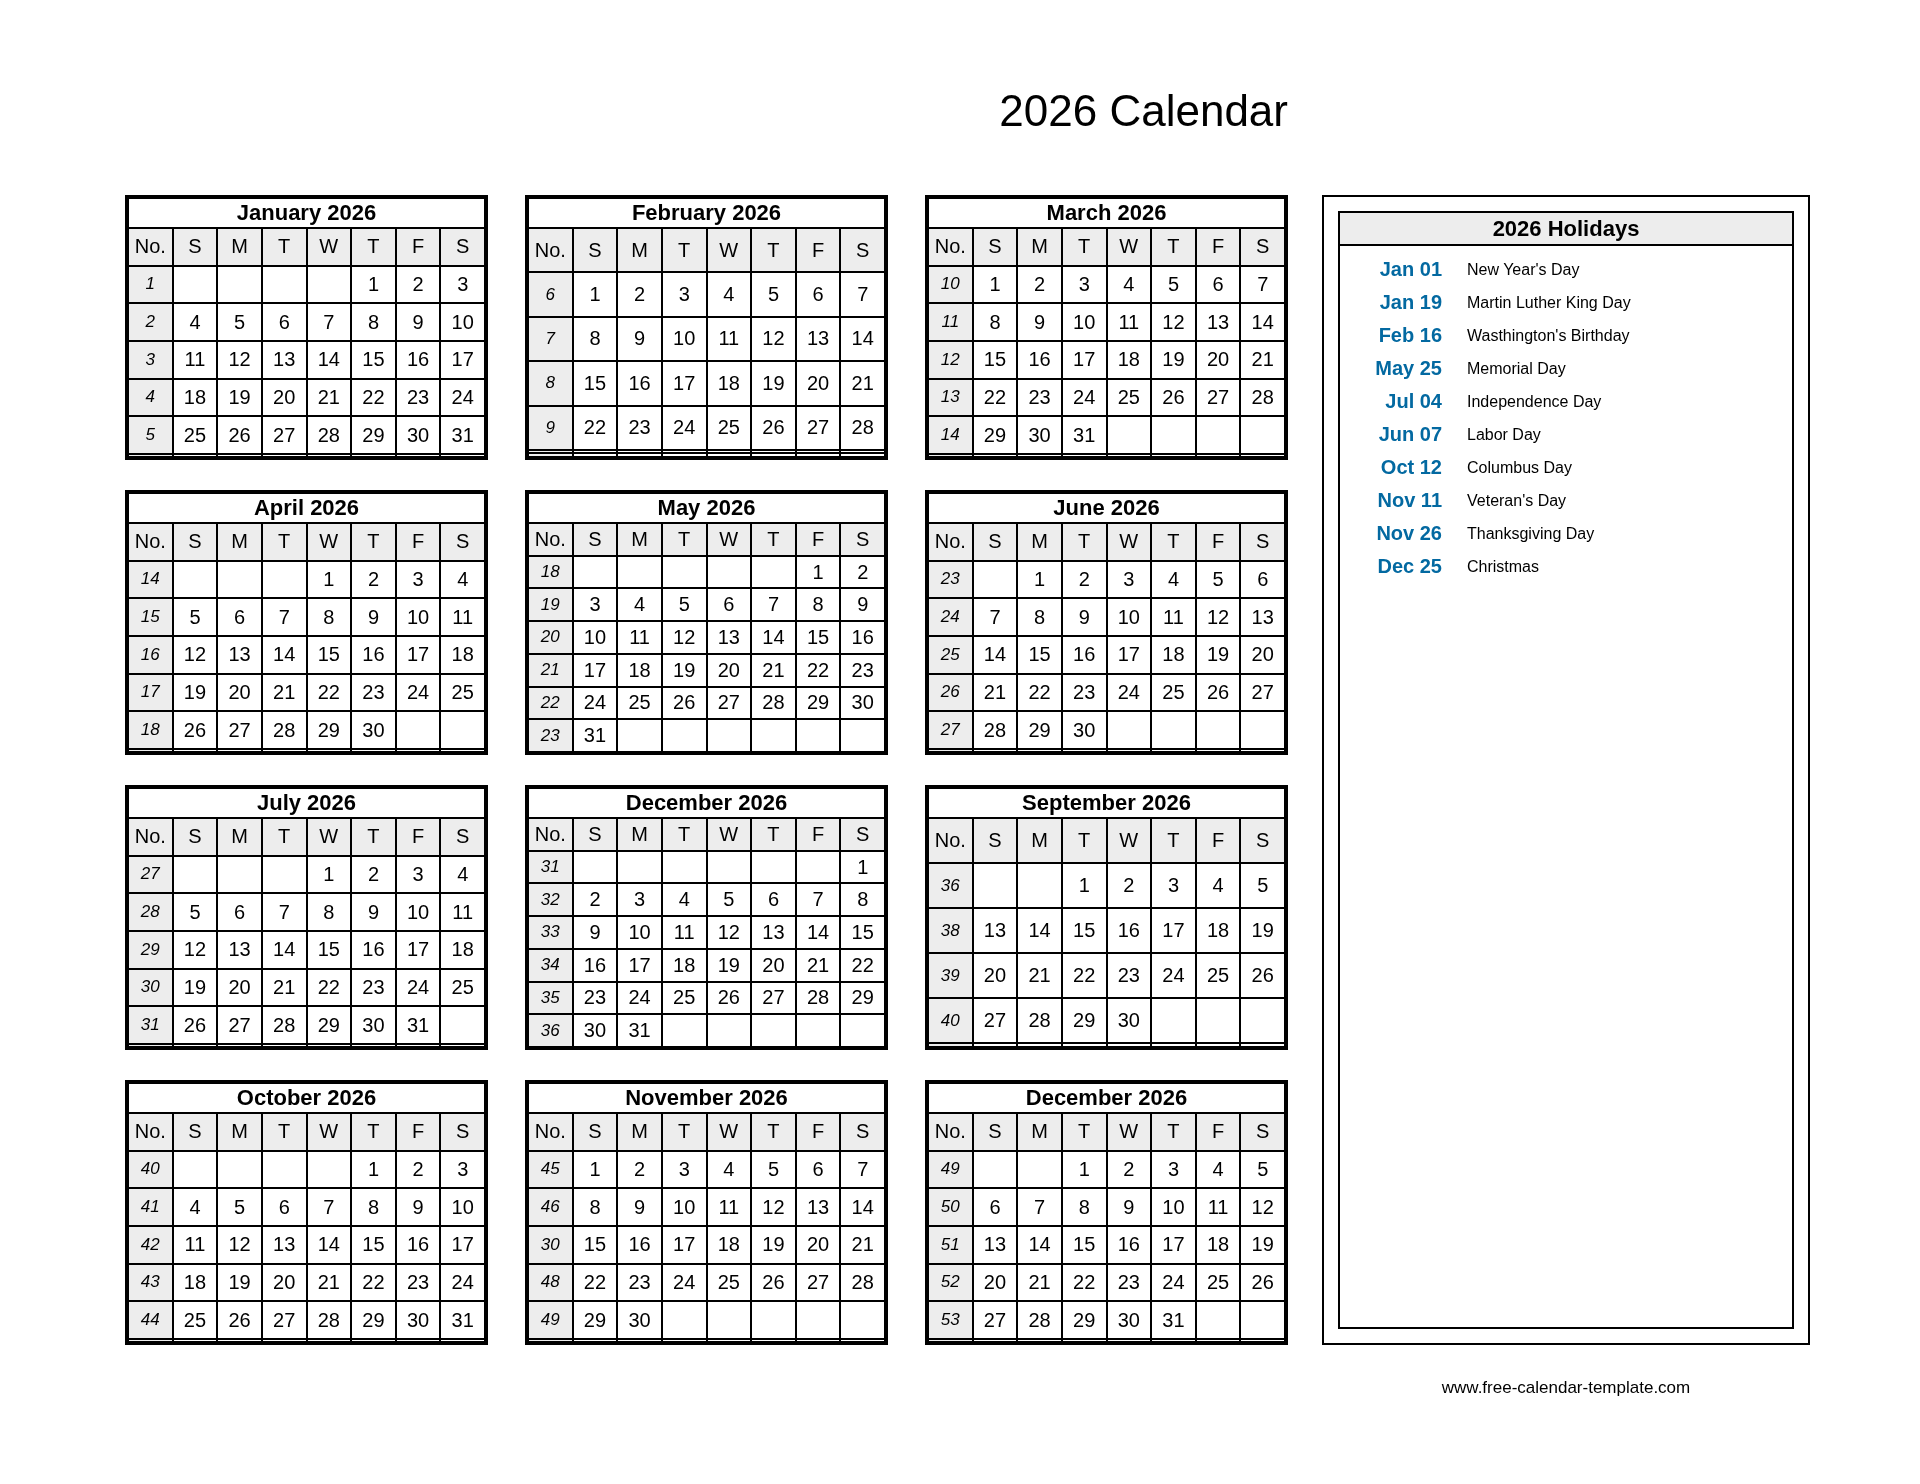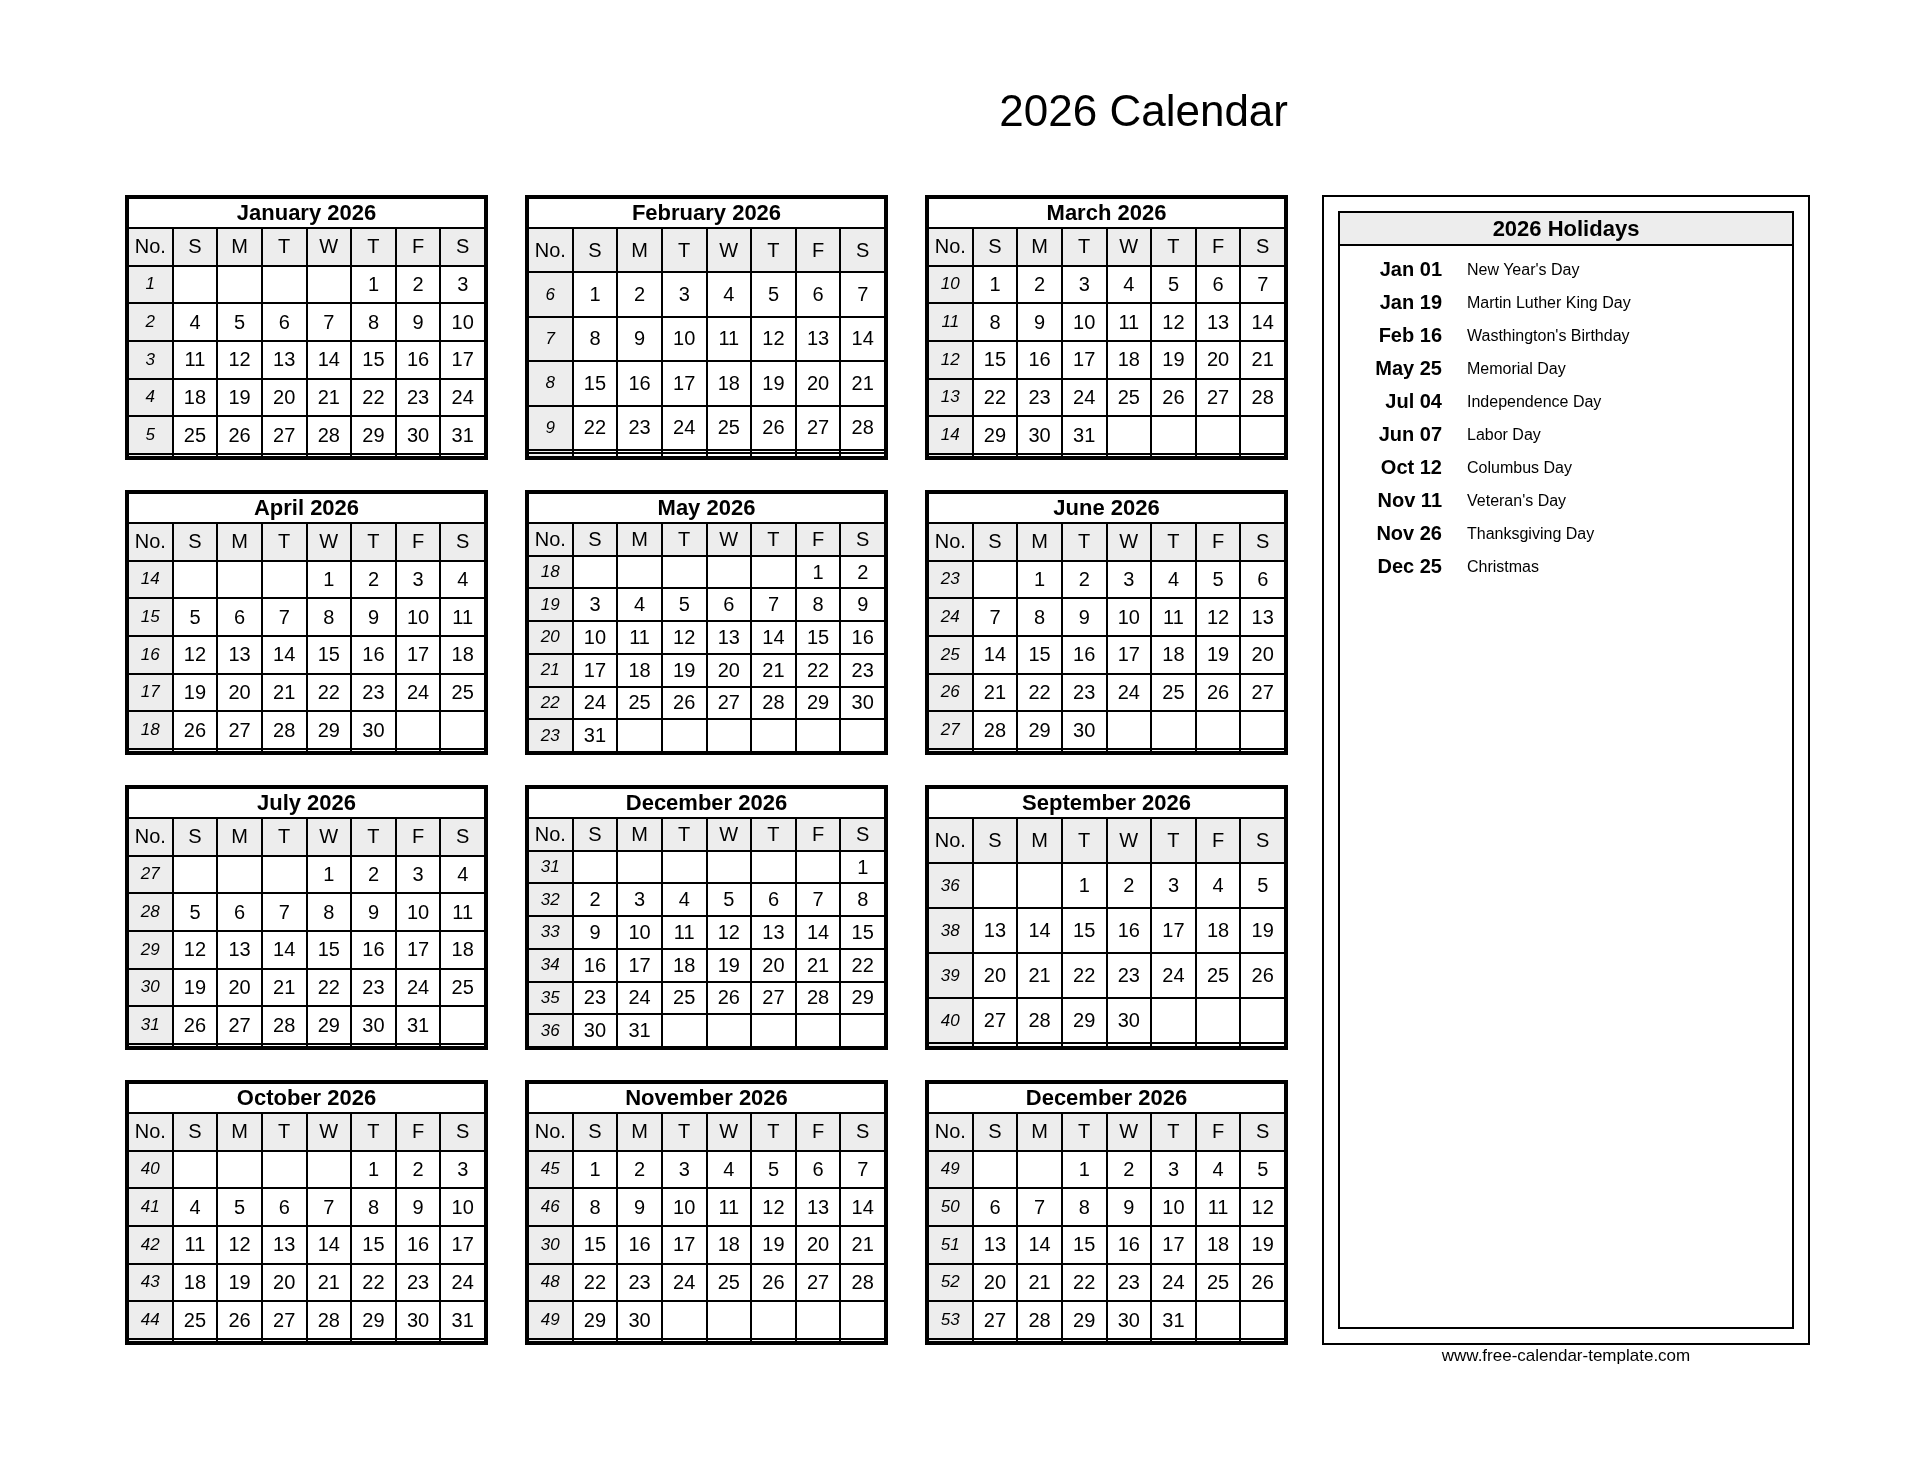--- a/index.html
+++ b/index.html
@@ -104,33 +104,33 @@
     padding-top: 7px;
   }
   .holiday-row {
     display: flex;
     align-items: center;
     height: 33px;
   }
   .holiday-date {
     width: 102px;
     text-align: right;
-    color: #000000;
+    color: #0369a1;
     font-weight: bold;
     font-size: 20px;
     flex: 0 0 auto;
   }
   .holiday-name {
     margin-left: 25px;
     font-size: 16px;
   }
   .footer-url {
     position: absolute;
     left: 1322px;
-    top: 1346px;
+    top: 1378px;
     width: 488px;
     text-align: center;
     font-size: 17px;
   }
 </style>
 </head>
 <body>
 
 <div class="page">
   <div class="page-title">2026 Calendar</div>

